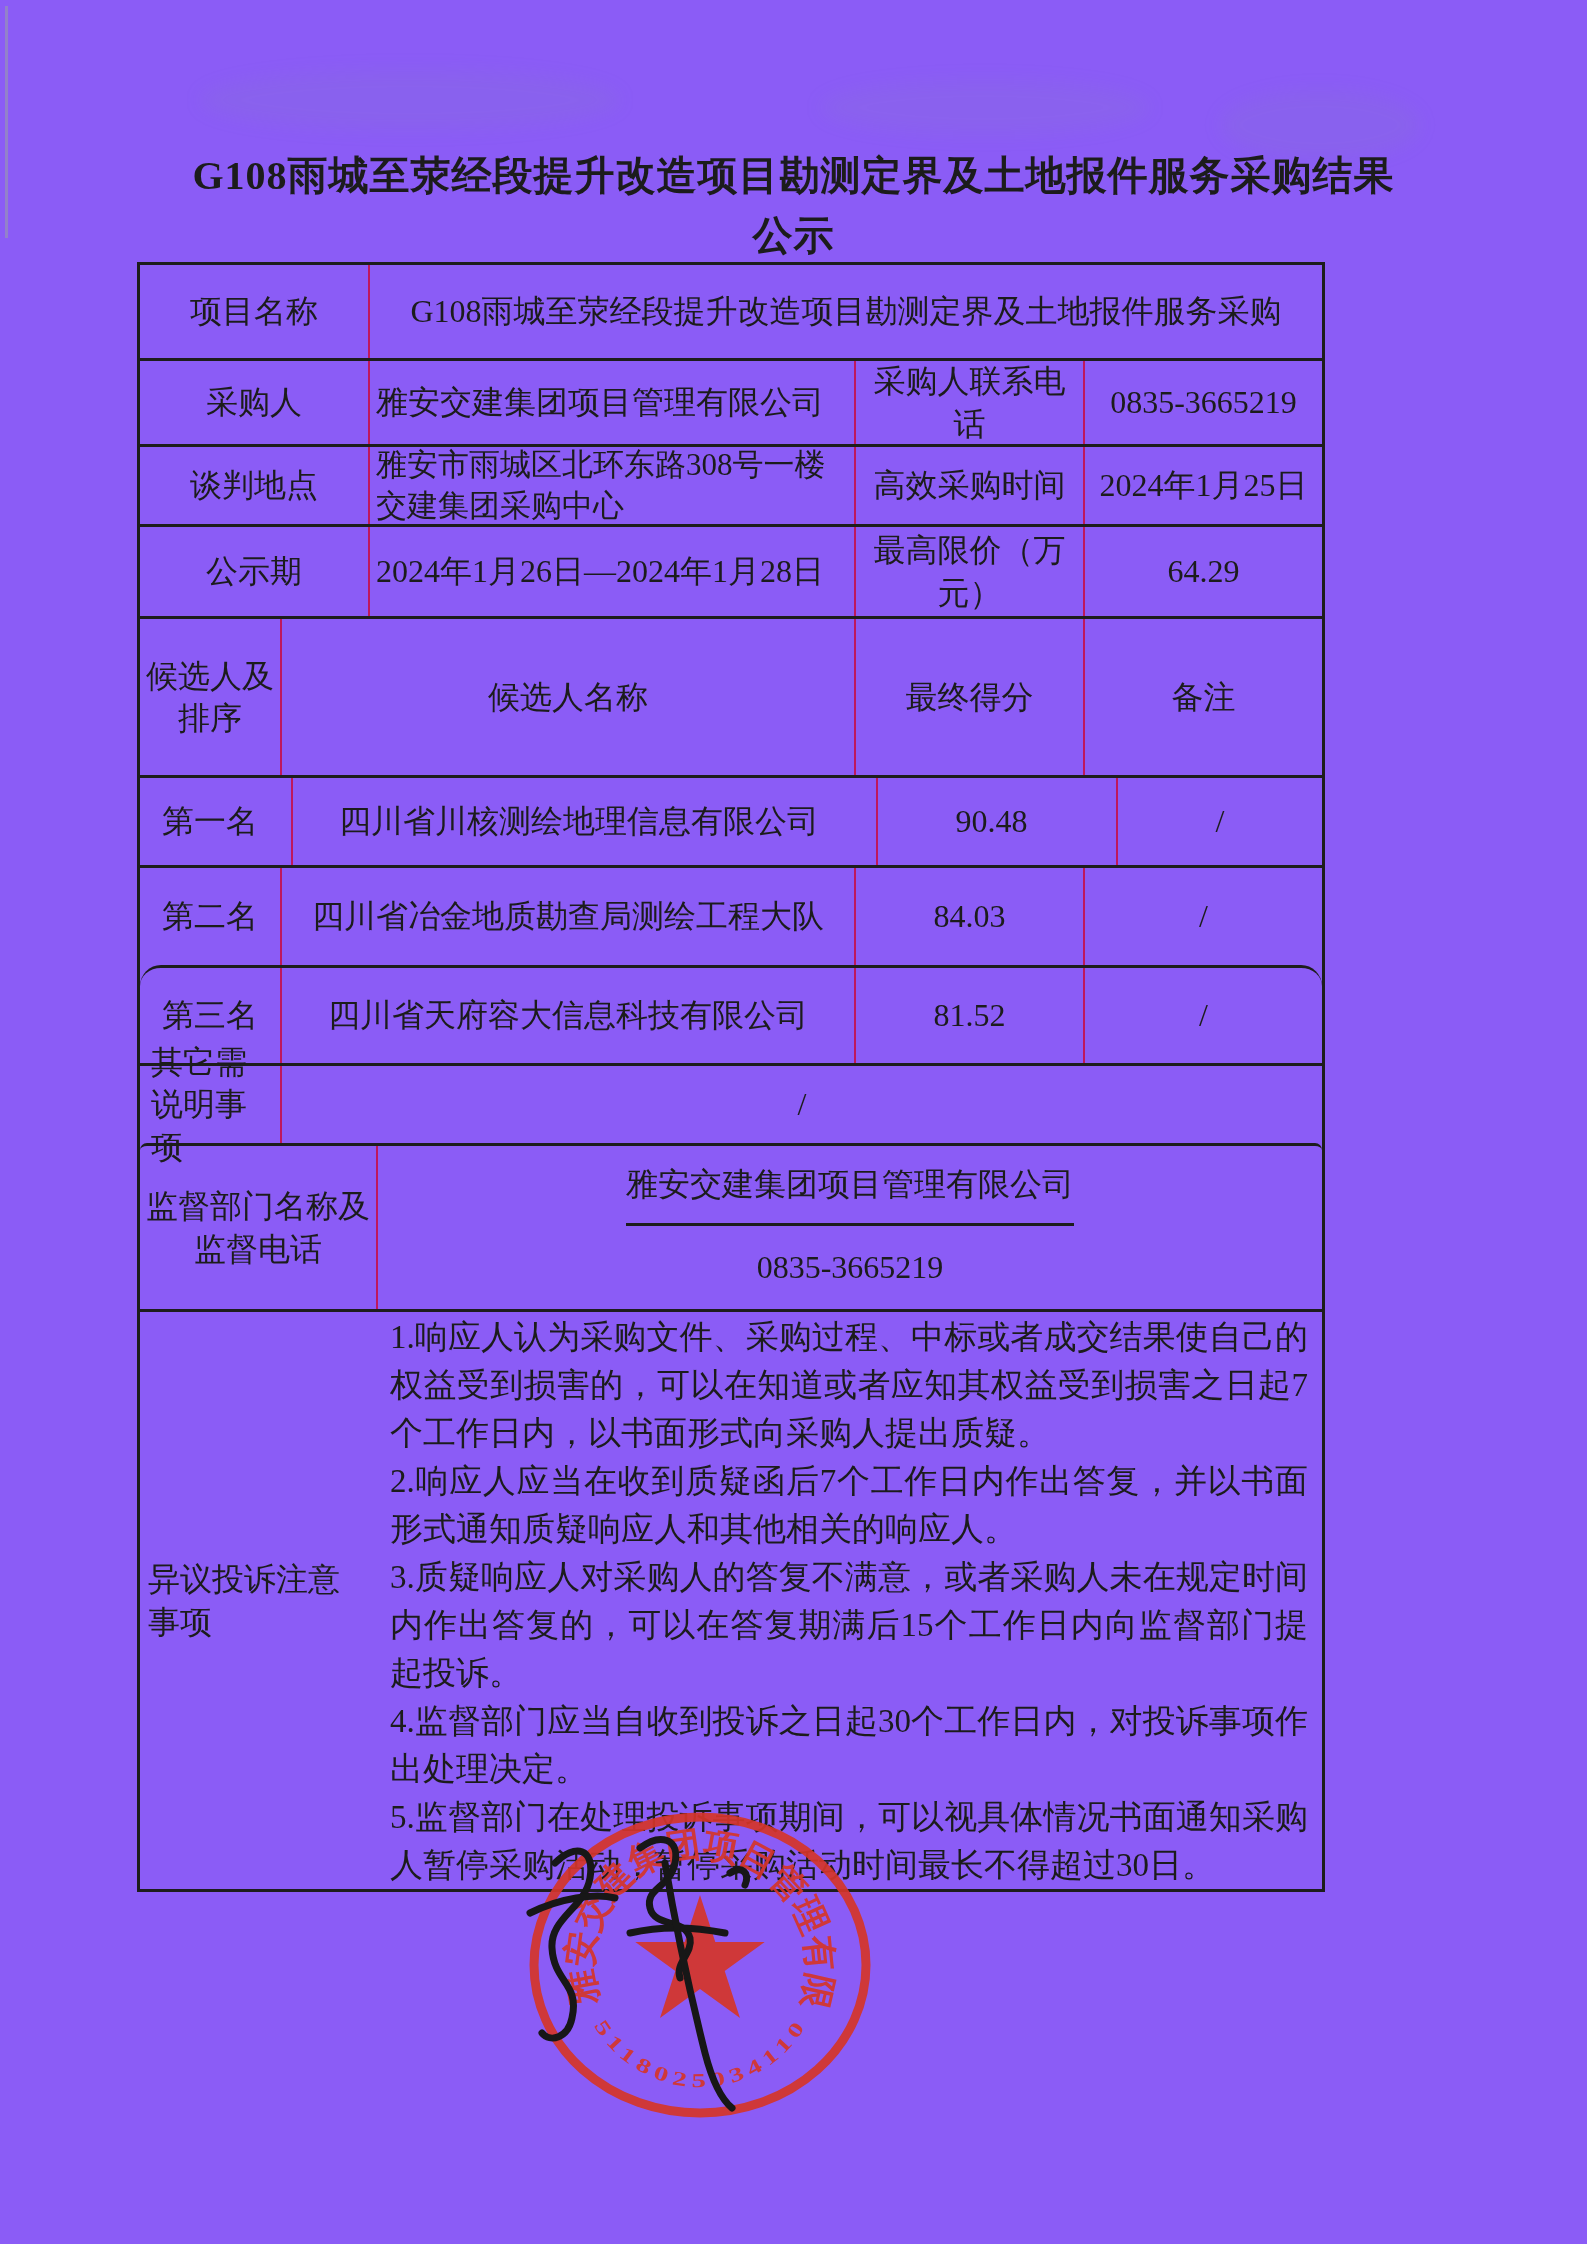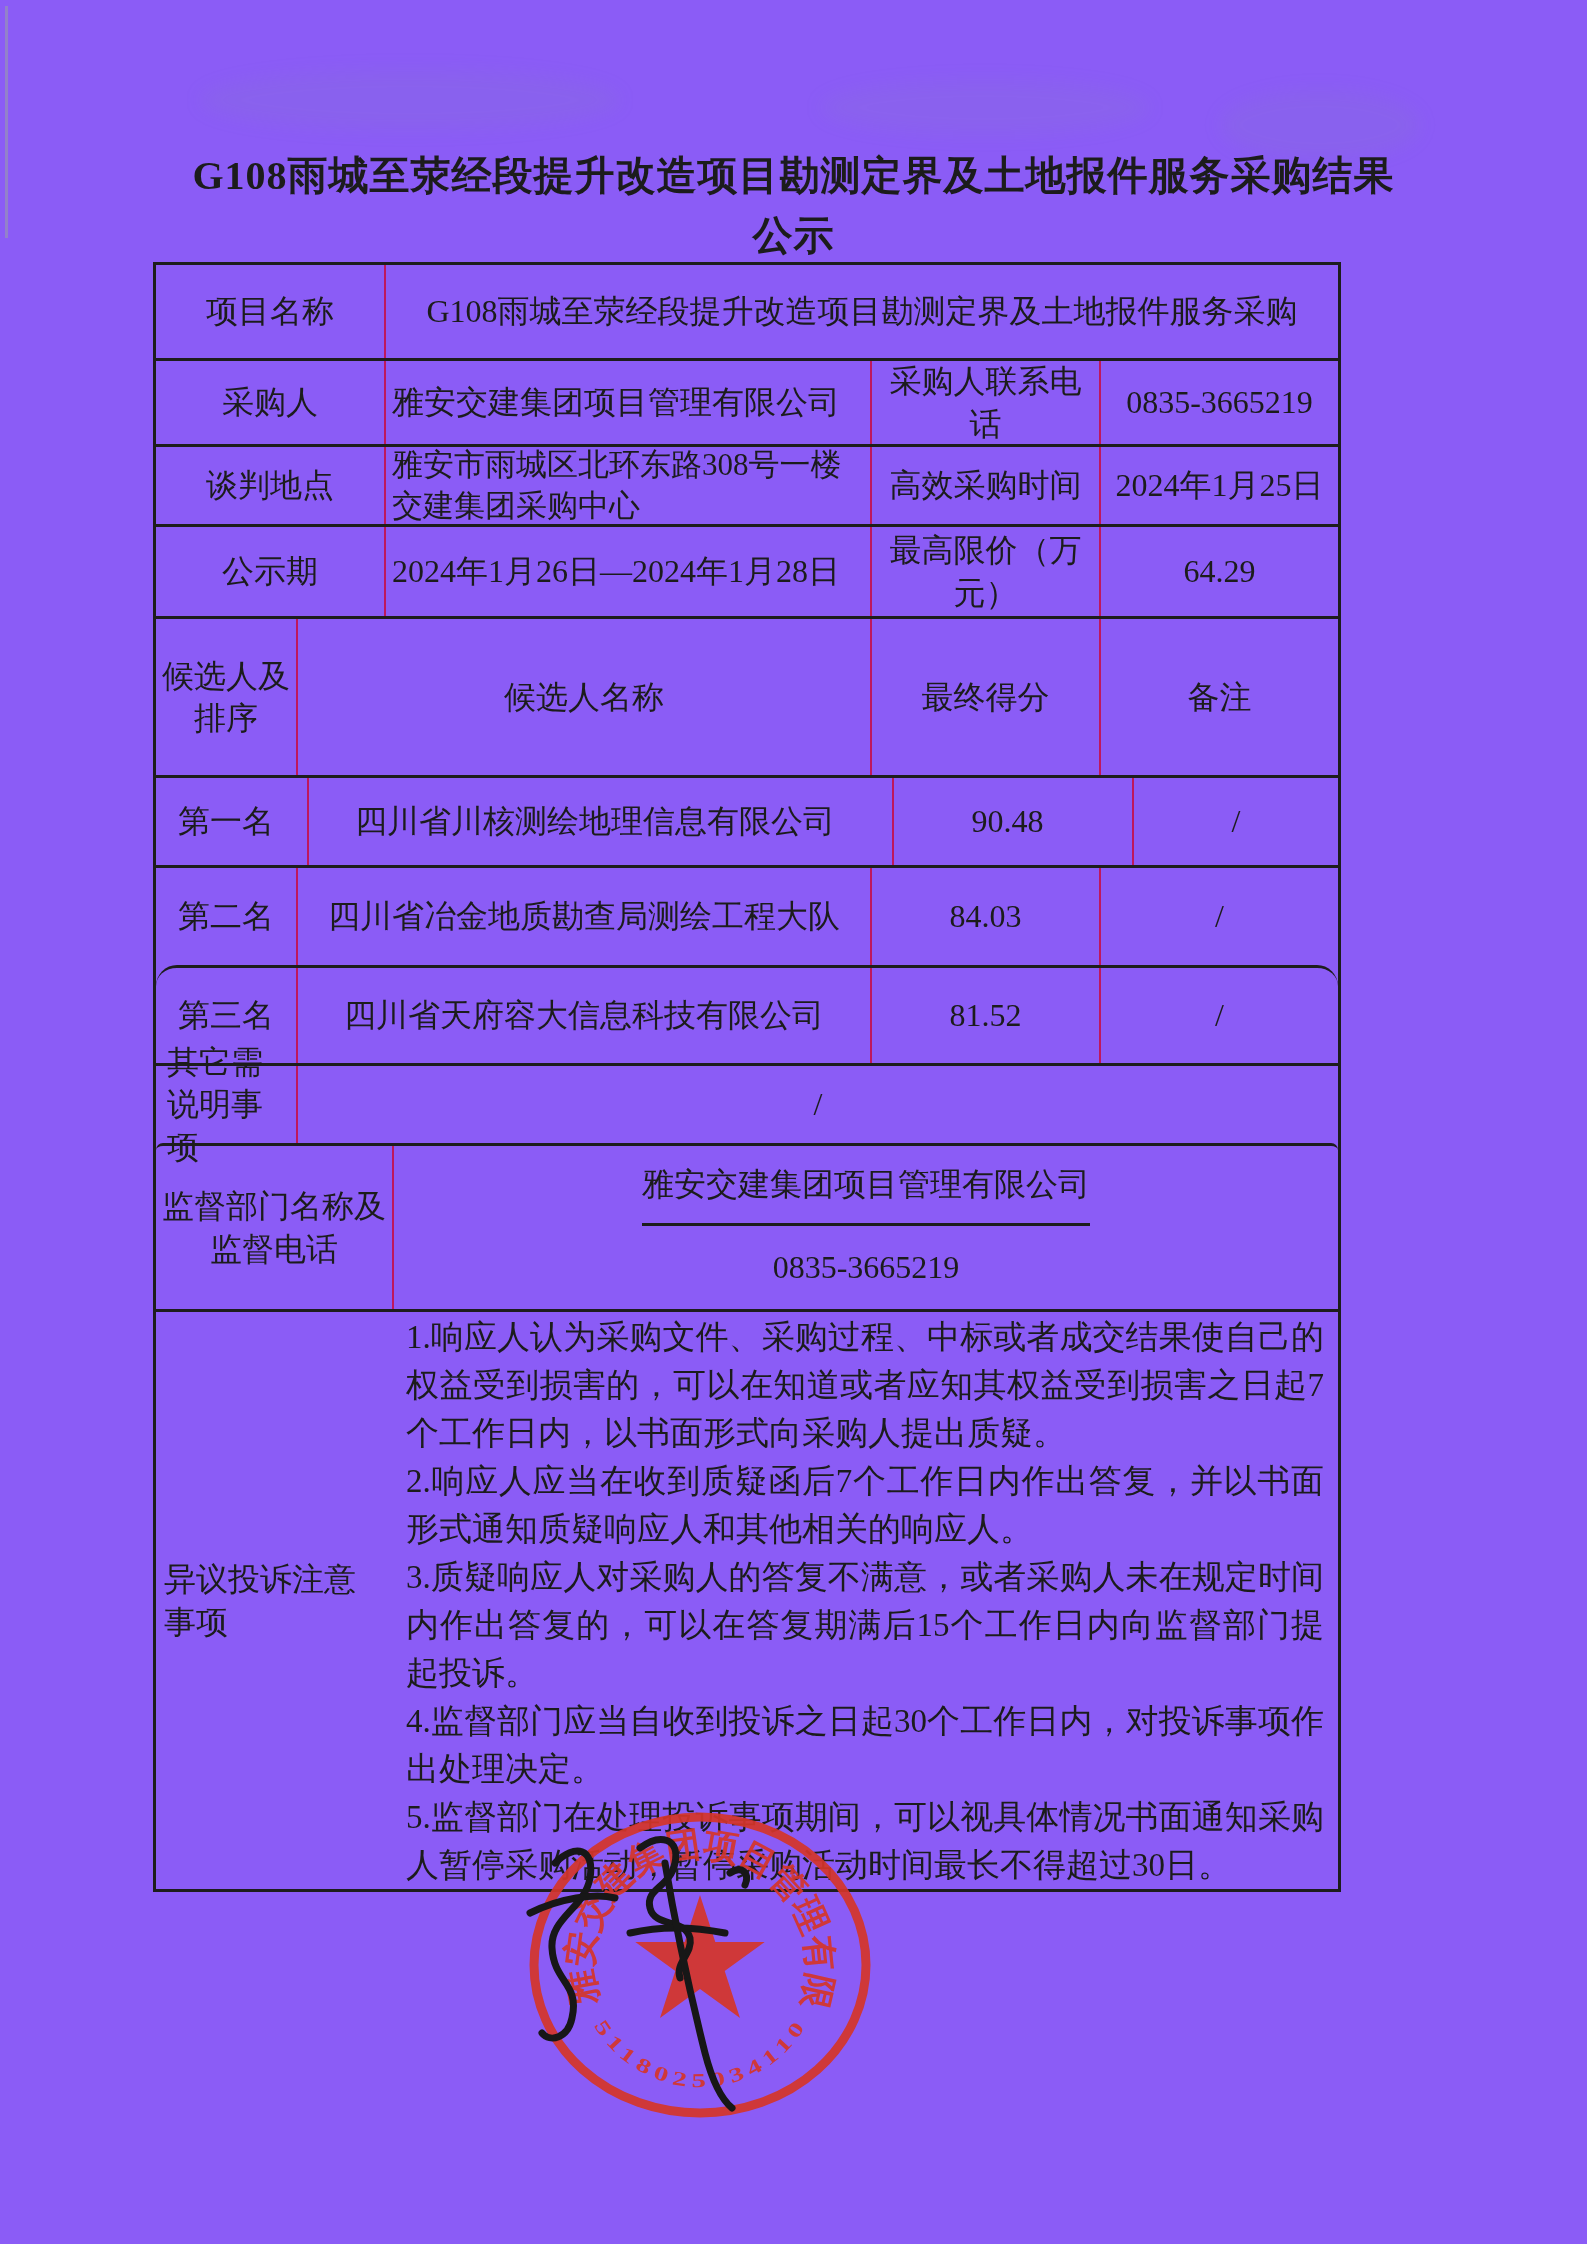--- a/index.html
+++ b/index.html
@@ -21,21 +21,20 @@
     position:absolute; top:146px; left:0; right:0;
     text-align:center; font-weight:bold;
     font-size:40px; line-height:60px; letter-spacing:1px;
   }
 
   .tbl {
     position:absolute; left:137px; top:262px; width:1188px;
     border:3px solid #1d1d1d;
     box-sizing:border-box;
     font-size:32px;
-    margin-left:16px;
   }
   .row { display:flex; border-top:3px solid #1d1d1d; box-sizing:border-box; }
   .row.first { border-top:none; }
   .c {
     border-left:2px solid #be185d;
     box-sizing:border-box;
     display:flex; align-items:center; justify-content:center;
     text-align:center; padding:2px 6px; line-height:1.32;
   }
   .c.nb { border-left:none; }

